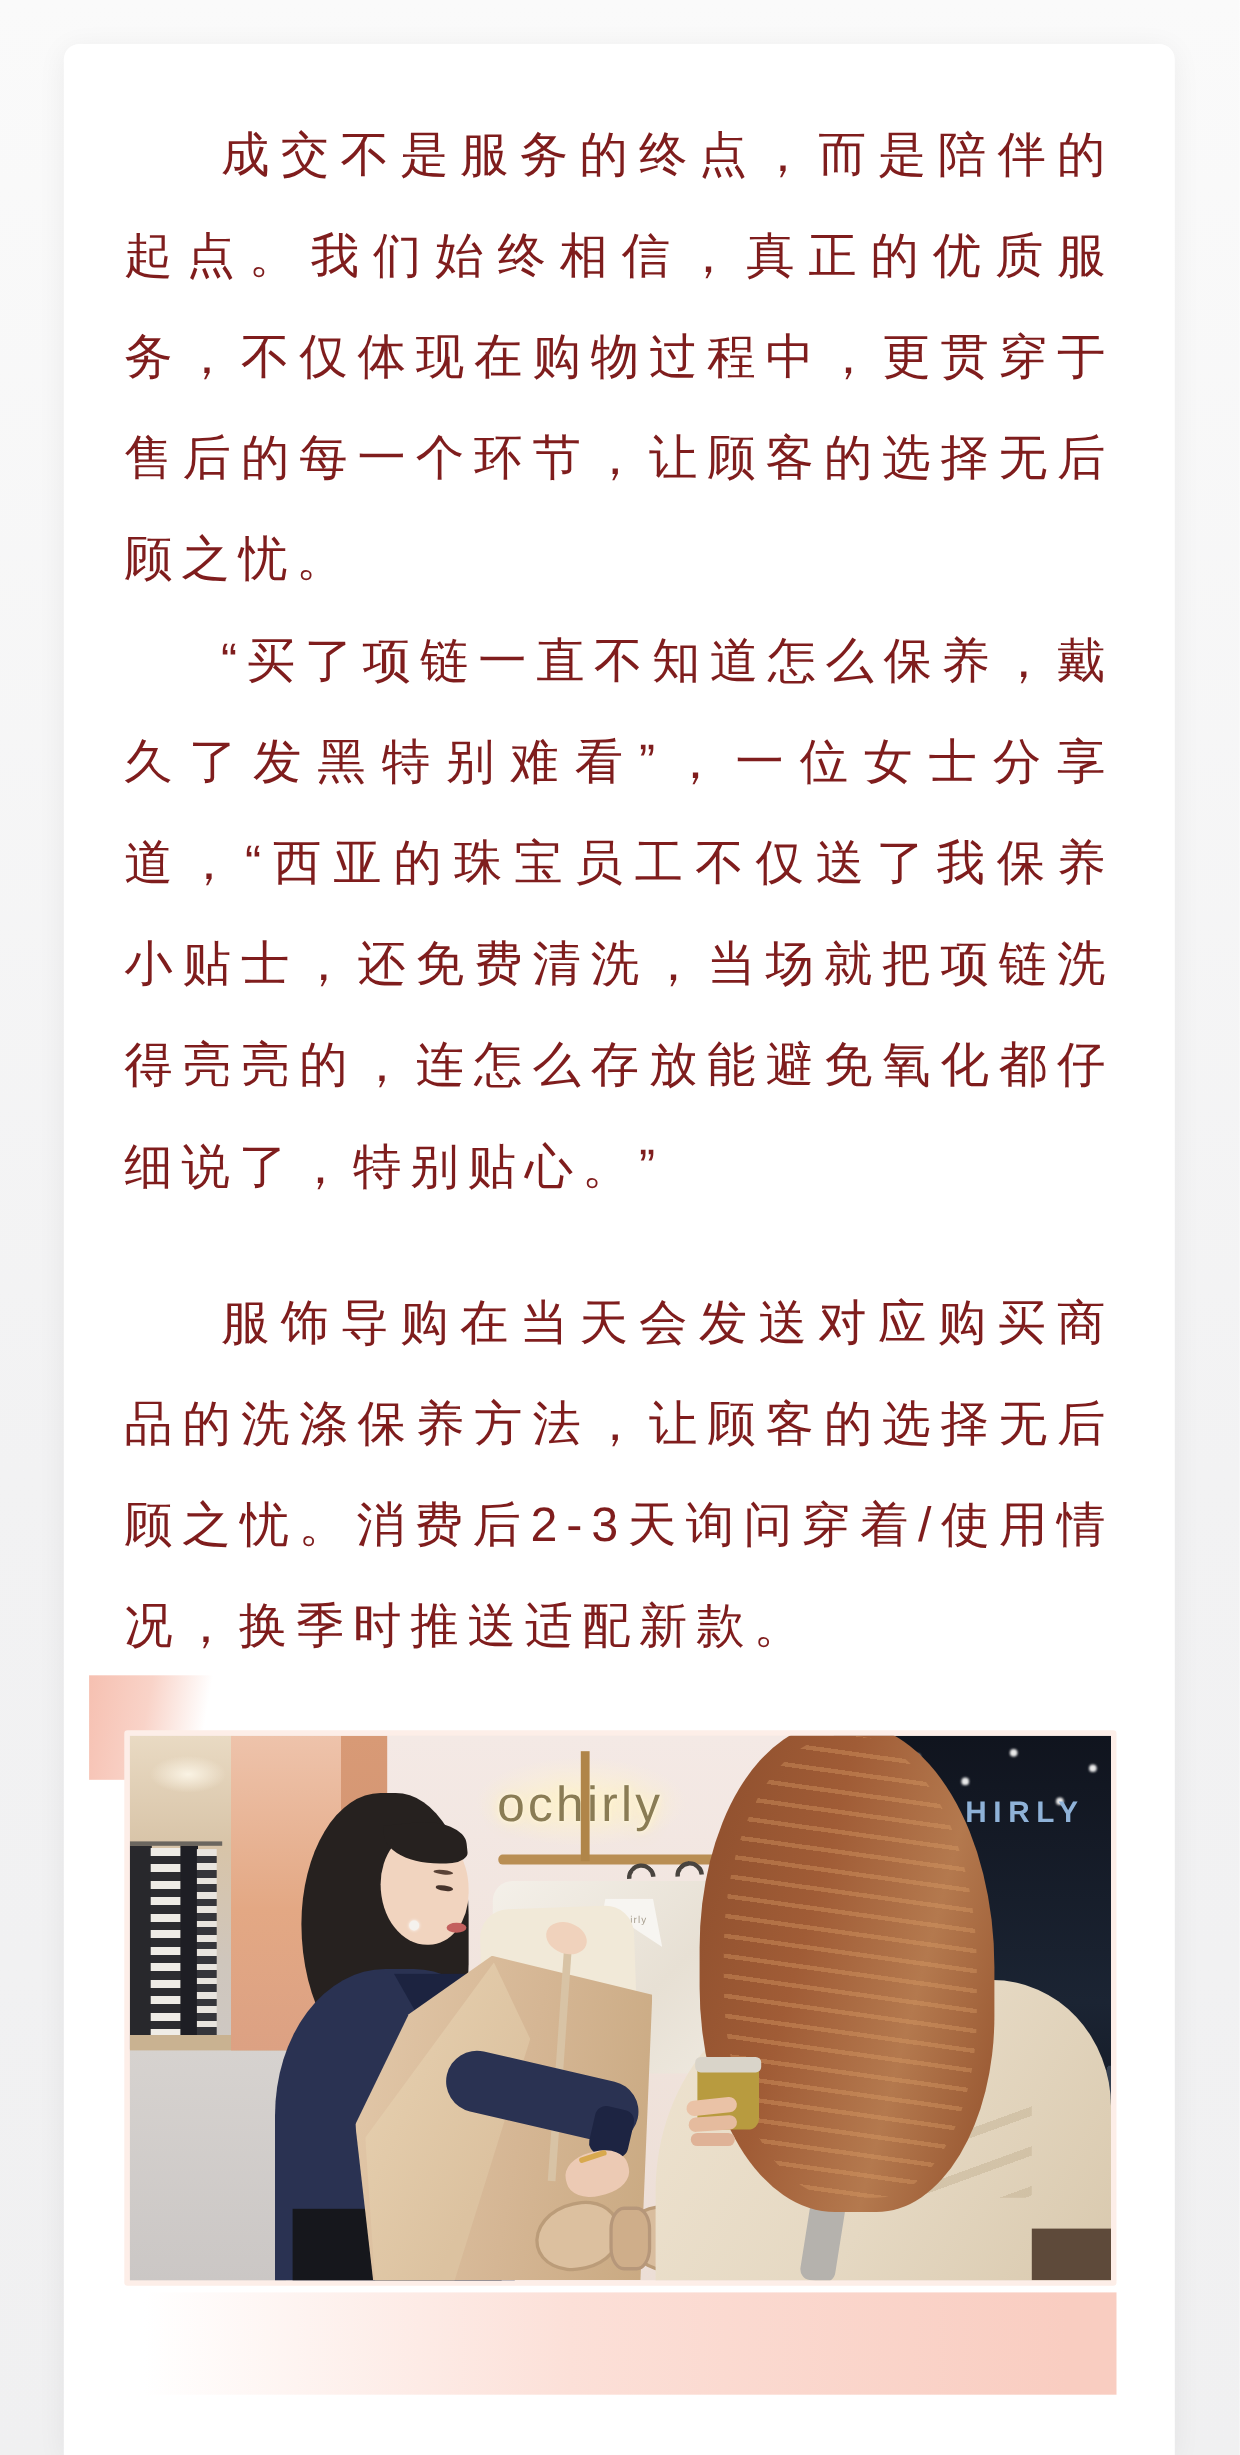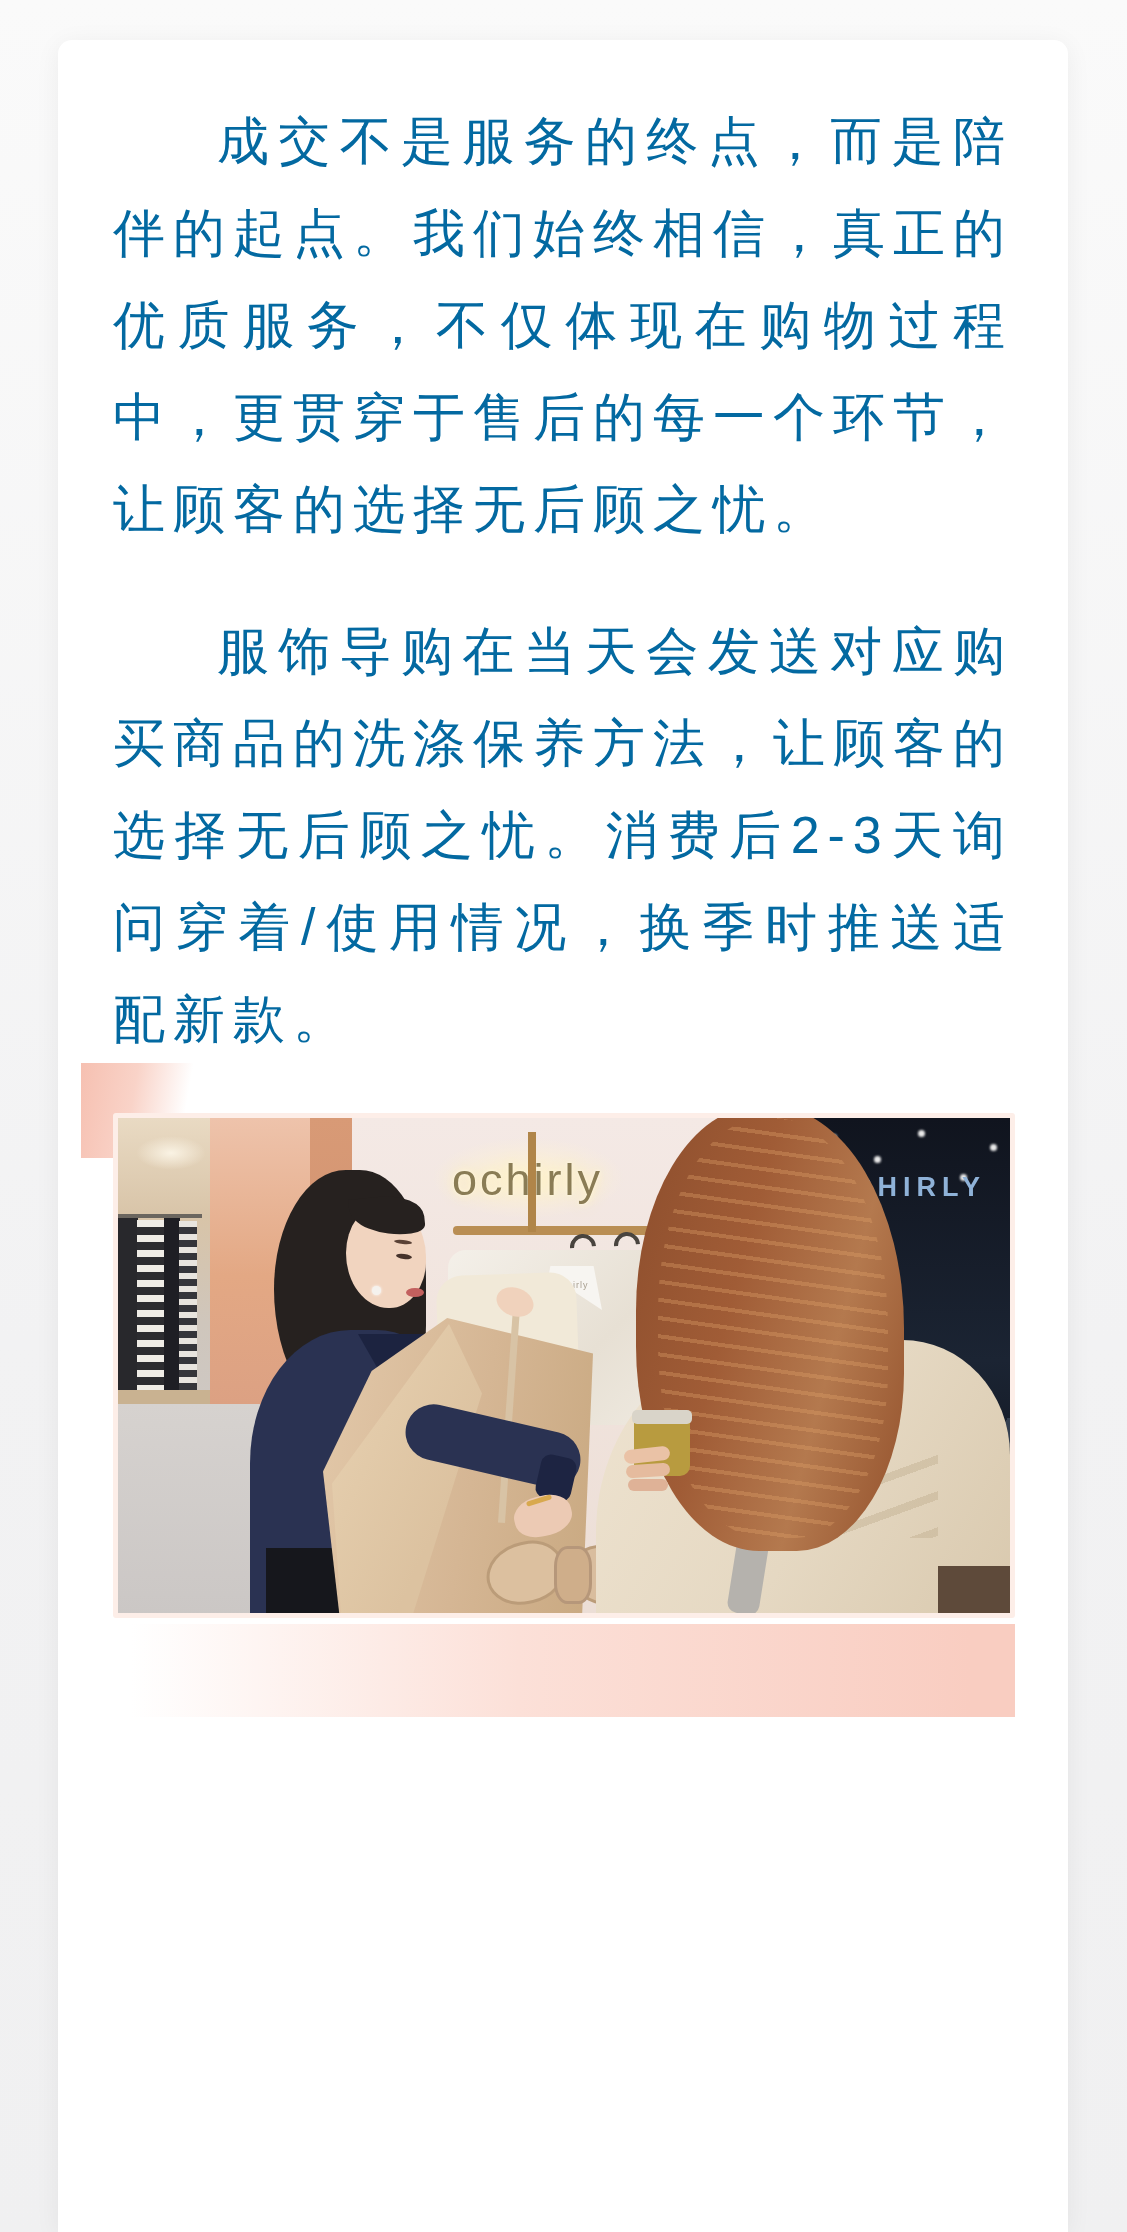--- a/index.html
+++ b/index.html
@@ -9,22 +9,22 @@
     background:linear-gradient(180deg,#fafafa 0%,#f2f2f3 60%,#f0f0f1 100%);
     position:relative; overflow:hidden;
   }
   .card {
     position:absolute; left:58px; top:40px; width:1010px; height:2192px;
     background:#ffffff; border-radius:14px 14px 0 0;
     box-shadow:0 4px 26px rgba(0,0,0,0.06);
   }
   .content { padding:55px 55px 0 55px; }
   .para {
-    font-size:52px; line-height:92px; letter-spacing:8px;
-    color:#0369a1; text-align:justify; text-indent:2em;
+    font-size:44px; line-height:92px; letter-spacing:8px;
+    color:#7f1d1d; text-align:justify; text-indent:2em;
     font-weight:400;
   }
   .para.spaced { margin-top:50px; }
 
   
   .media { position:relative; margin-top:48px; width:902px; }
   .accent-top {
     position:absolute; left:-32px; top:-50px; width:128px; height:95px;
     background:linear-gradient(100deg,#f6c0b1 0%,#f9d3c8 40%,rgba(255,255,255,0) 78%);
     z-index:0;
@@ -157,20 +157,21 @@
   .finger3 { left:510px; top:361px; width:40px; height:12px; background:#dfb297; border-radius:8px; }
   .dark-corner { left:820px; top:448px; width:72px; height:47px; background:#5e4a3a; }
 </style>
 </head>
 <body>
 
 <div class="card">
   <div class="content">
 
     <p class="para">成交不是服务的终点，而是陪伴的起点。我们始终相信，真正的优质服务，不仅体现在购物过程中，更贯穿于售后的每一个环节，让顾客的选择无后顾之忧。</p>
+    <p class="para">“买了项链一直不知道怎么保养，戴久了发黑特别难看”，一位女士分享道，“西亚的珠宝员工不仅送了我保养小贴士，还免费清洗，当场就把项链洗得亮亮的，连怎么存放能避免氧化都仔细说了，特别贴心。”</p>
     <p class="para spaced">服饰导购在当天会发送对应购买商品的洗涤保养方法，让顾客的选择无后顾之忧。消费后2-3天询问穿着/使用情况，换季时推送适配新款。</p>
 
     <div class="media">
       <div class="accent-top"></div>
 
       <div class="photo">
         <div class="scene">
           <div class="wall"></div>
 
           <div class="mirror"></div>

